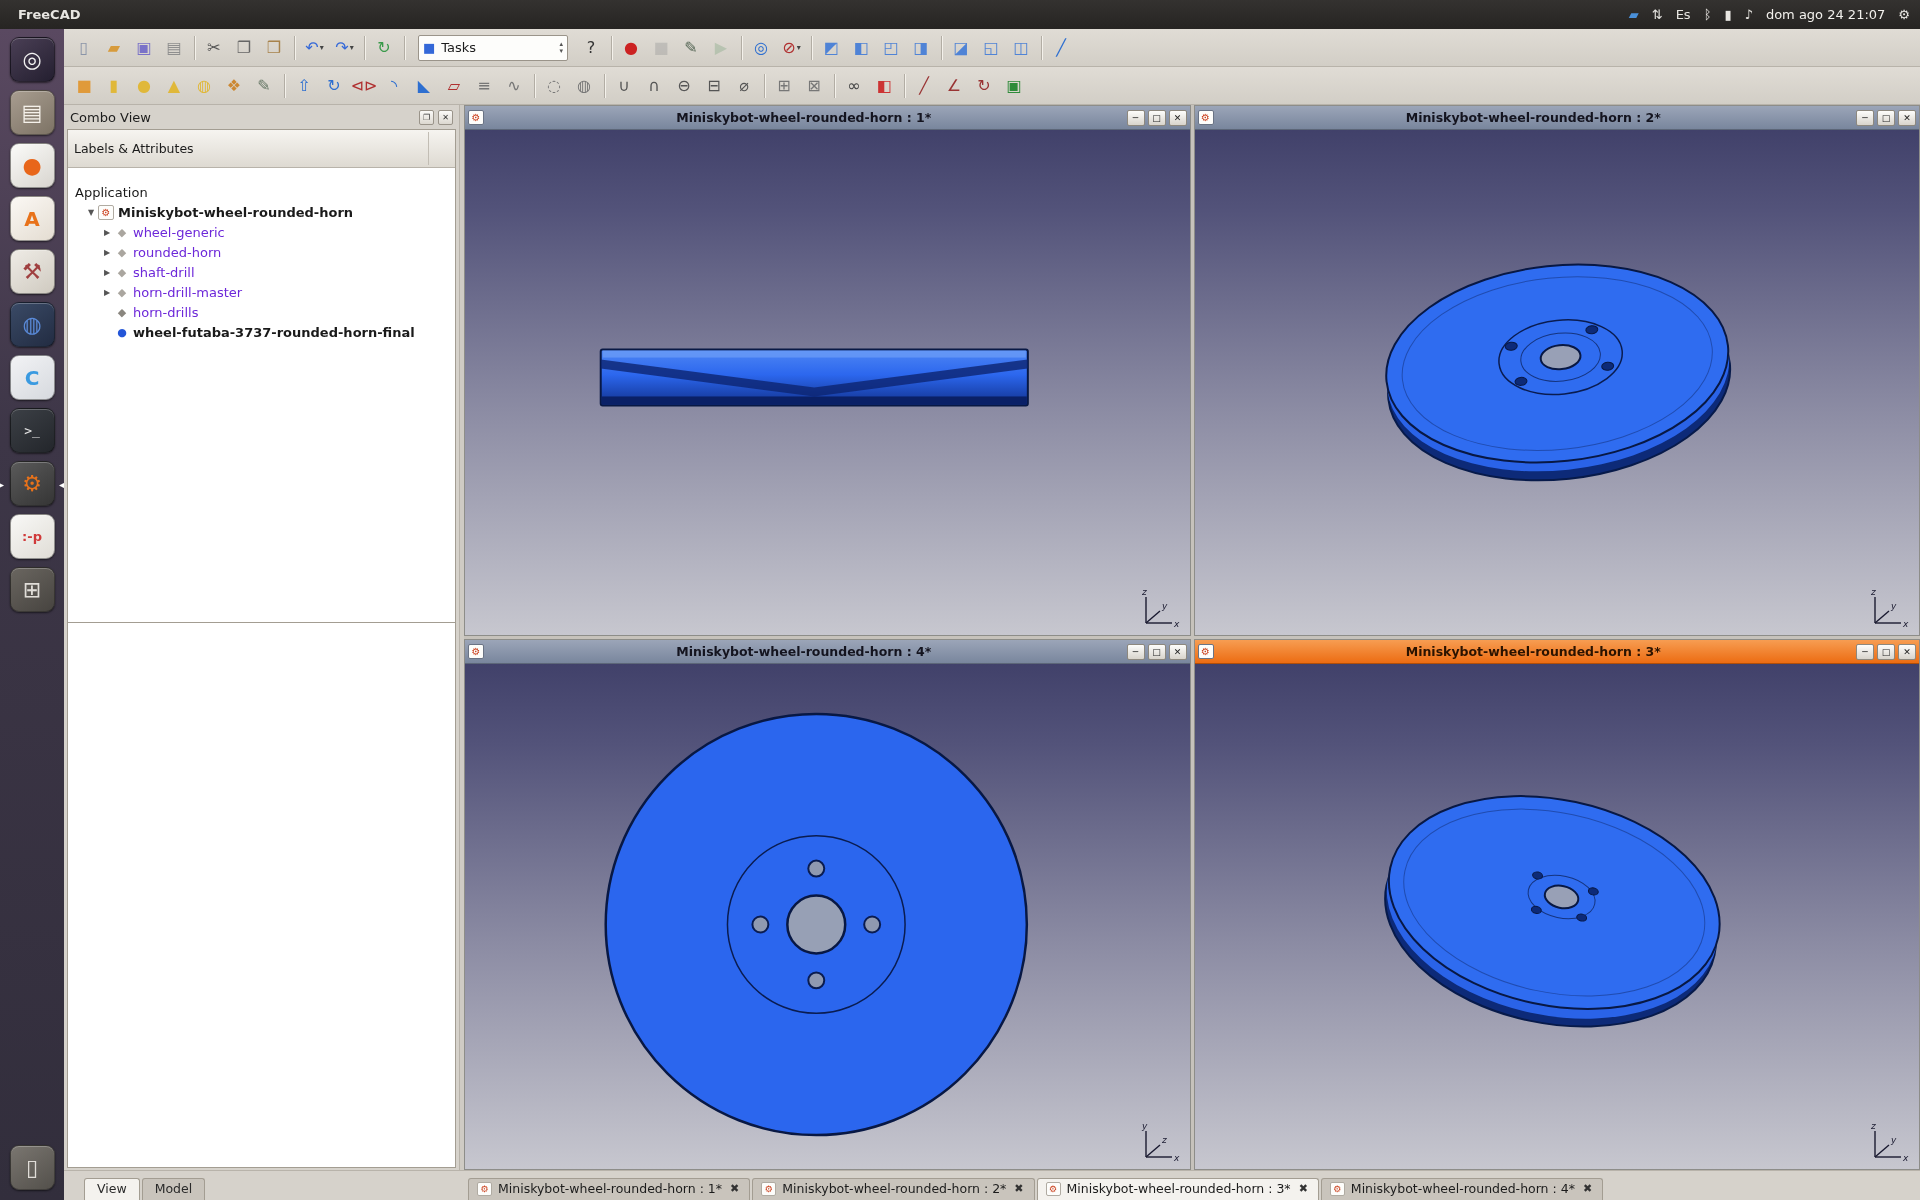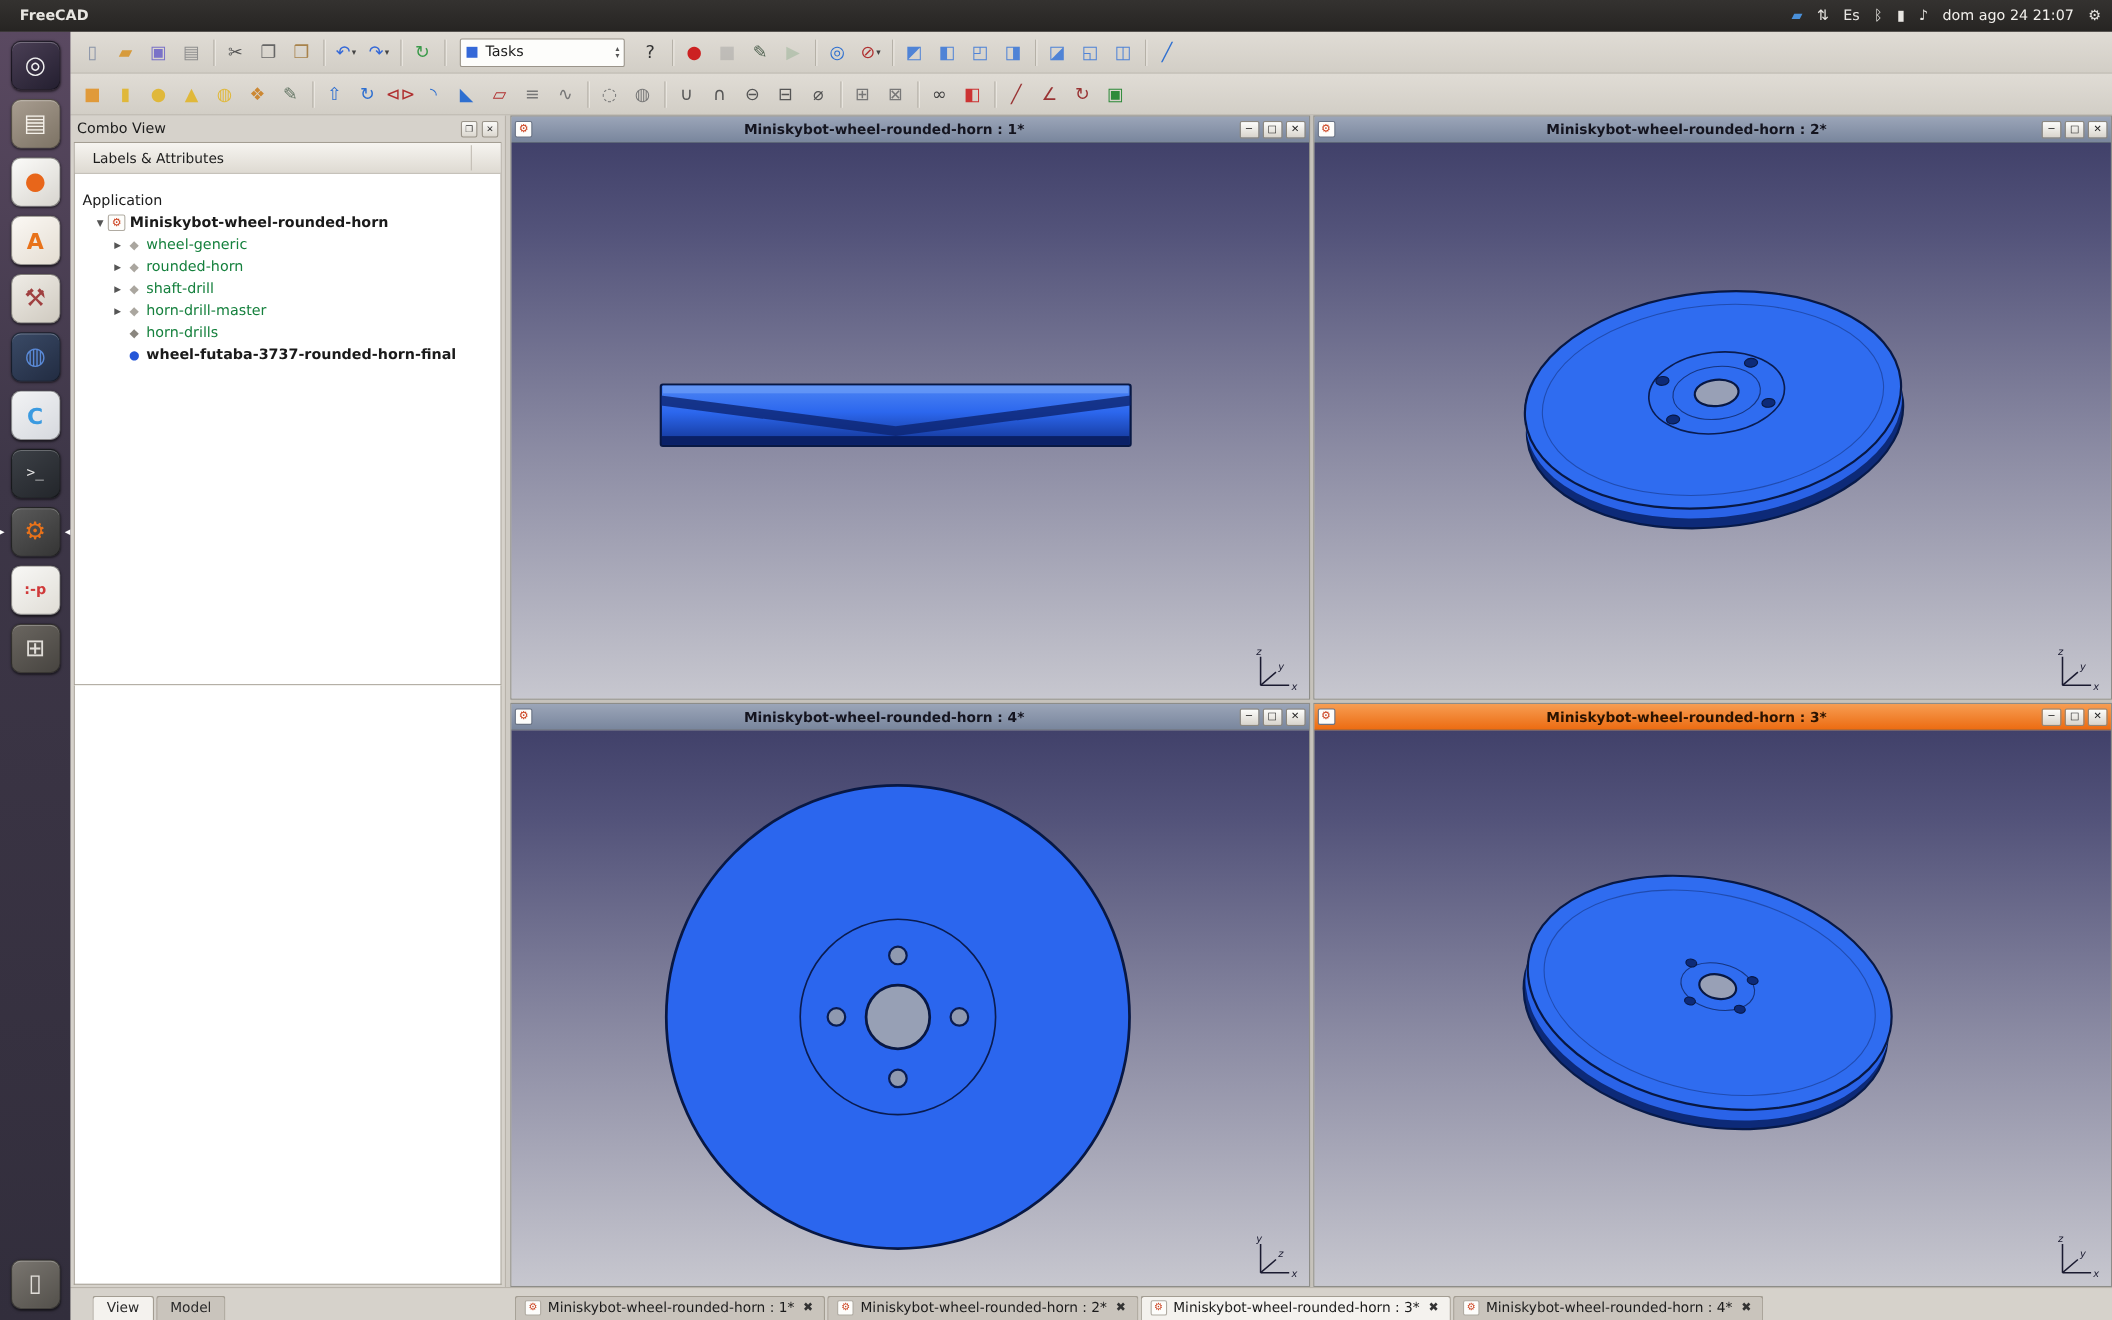--- a/index.html
+++ b/index.html
@@ -57,35 +57,35 @@
   .combo { width:396px; display:flex; flex-direction:column; background:#d6d2cb; border-right:1px solid #b8b3aa; }
   .combo-header { height:24px; display:flex; align-items:center; padding:0 6px; font-size:13px; color:#1c1c1c; }
   .combo-header .hb { margin-left:4px; width:15px; height:15px; border:1px solid #9a948a; background:linear-gradient(#fbfaf8,#dcd8d0);
                       display:flex; align-items:center; justify-content:center; font-size:8px; color:#333; border-radius:2px; }
   .combo-header .sp { flex:1; }
   .panel-tabs { display:flex; padding:2px 4px 0 4px; gap:2px; }
   .ptab { padding:3px 14px 4px 14px; font-size:13px; color:#2a2a2a; background:#c9c4bc; border:1px solid #a39d92;
           border-bottom:none; border-radius:3px 3px 0 0; }
   .ptab.on { background:#f4f2ee; font-weight:bold; }
   .tree-wrap { margin:0 3px; border:1px solid #a39d92; background:#fff; height:494px; display:flex; flex-direction:column; }
-  .tree-colhdr { height:28px; background:linear-gradient(#f6f4f0,#dedad2); border-bottom:1px solid #b8b3aa;
-                 display:flex; align-items:center; padding-left:16px; font-size:12.5px; color:#1c1c1c; position:relative; }
+  .tree-colhdr { height:38px; background:linear-gradient(#f6f4f0,#dedad2); border-bottom:1px solid #b8b3aa;
+                 display:flex; align-items:center; padding-left:6px; font-size:12.5px; color:#1c1c1c; position:relative; }
   .tree-colhdr::after { content:""; position:absolute; right:26px; top:2px; bottom:2px; border-left:1px solid #c2bdb4; }
   .tree { flex:1; overflow:hidden; padding-top:2px;margin-top:12px; }
   .tree-row { height:20px; display:flex; align-items:center; font-size:13px; color:#1a1a1a; white-space:nowrap; }
   .tree-row.app-row { padding-left:7px; }
   .tree-row.doc-row { padding-left:16px; }
   .tree-row.child { padding-left:32px; }
   .expander { width:14px; font-size:8px; color:#555; text-align:center; }
   .doc-ico { width:16px; height:15px; background:#fdfdfb; border:1px solid #b0aba2; border-radius:2px;
              font-size:10px; color:#cc4422; display:flex; align-items:center; justify-content:center; margin-right:4px; }
   .obj-ico { width:16px; text-align:center; font-size:11px; margin-right:3px; }
   .tr-label { }
   .tree-row.bold .tr-label { font-weight:bold; }
-  .tree-row.muted .tr-label { color:#15803d; }
+  .tree-row.muted .tr-label { color:#6d28d9; }
   .prop-hdr { margin:4px 3px 0 3px; height:24px; display:flex; background:linear-gradient(#f0eee9,#dcd8d0);
               border:1px solid #a39d92; border-bottom:1px solid #b8b3aa; align-items:center; font-size:13px; color:#1c1c1c; }
   .prop-hdr .c1 { width:108px; padding-left:6px; border-right:1px solid #c2bdb4; }
   .prop-hdr .c2 { padding-left:6px; }
   .prop-body { flex:1; margin:0 3px 2px 3px; border:1px solid #a39d92; border-top:none; background:#fff; }
 
   .splitter { width:4px; background:#cfcbc4; }
 
   
   .mdi { flex:1; display:grid; grid-template-columns:1fr 1fr; grid-template-rows:1fr 1fr; gap:3px; background:#c6c2bb; min-width:0; }

